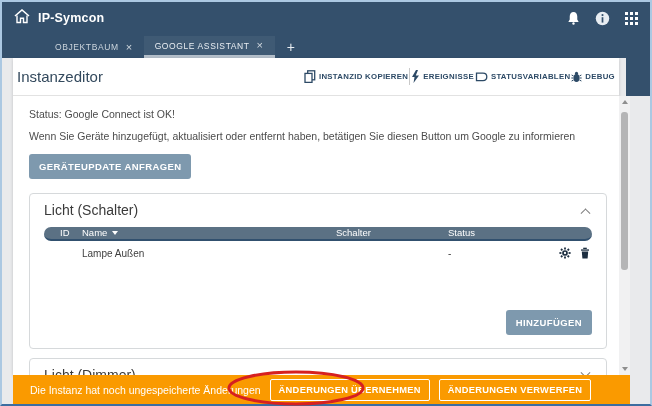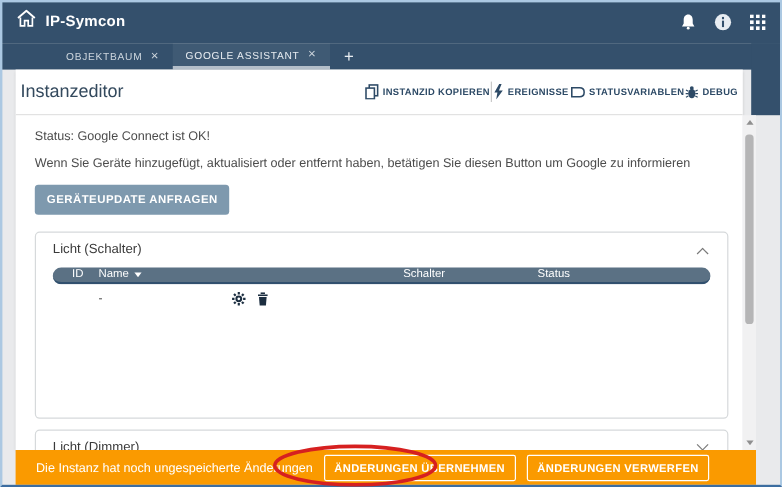--- a/index.html
+++ b/index.html
@@ -36,21 +36,21 @@
   .panel-body { position:absolute; top:38px; left:0; right:0; bottom:0; padding:12px 16px; overflow:hidden; }
   .txt { font-size:10.5px; color:#4c4c4c; }
   .txt + .txt { margin-top:10px; }
 
   .btn-solid { display:inline-block; background:#7e99ae; color:#fff; font-size:9.5px; font-weight:bold; letter-spacing:.4px; padding:7px 10px; border-radius:3px; border:none; cursor:pointer; font-family:"Liberation Sans", sans-serif; }
   .update-btn { margin-top:12px; }
 
   .section { border:1px solid #d6d9db; border-radius:4px; width:578px; background:#fff; }
   .section.switch { margin-top:14px; height:156px; position:relative; }
   .section.dimmer { margin-top:9px; height:40px; }
-  .sec-head { display:flex; align-items:center; justify-content:space-between; padding:8px 14px 6px; font-size:11px; color:#3a3a3a; cursor:pointer; }
+  .sec-head { display:flex; align-items:center; justify-content:space-between; padding:8px 14px 6px; font-size:14px; color:#3a3a3a; cursor:pointer; }
   .chev { width:7px; height:7px; border-right:1.5px solid #7a7a7a; border-bottom:1.5px solid #7a7a7a; margin-right:3px; }
   .chev.up { transform:rotate(-135deg) translate(-2px,-2px); }
   .chev.down { transform:rotate(45deg) translate(-2px,-2px); }
 
   .table { margin:3px 14px 0; }
   .thead { display:flex; align-items:flex-start; background:#5b7184; color:#fff; font-size:9.5px; height:14px; border-bottom:2px solid #31506e;border-radius:10px; }
   .trow { display:flex; align-items:center; height:24px; font-size:10px; color:#3e3e3e; }
   .c-id { width:38px; padding-left:16px; }
   .c-name { flex:1; display:flex; align-items:center; gap:5px; }
   .c-var { width:112px; }
@@ -186,20 +186,21 @@
             <span class="c-name">
                 <span>Name</span>
                 <span class="caret"></span>
               </span>
             <span class="c-var">Schalter</span>
             <span class="c-status">Status</span>
             <span class="c-actions"></span>
           </div>
           <div class="trow">
             <span class="c-id"></span>
+            <span class="c-name">Lampe Außen</span>
             <span class="c-status">-</span>
             <span class="c-actions">
               <span class="row-ic">
                 <svg width="12" height="12" viewBox="0 0 12 12">
                     <circle cx="6" cy="6" r="2" fill="none" stroke="#1c2e40" stroke-width="1.7"></circle>
                     <g stroke="#1c2e40" stroke-width="1.8">
                       <line x1="6" y1="0.4" x2="6" y2="2.4"></line>
                       <line x1="6" y1="9.6" x2="6" y2="11.6"></line>
                       <line x1="0.4" y1="6" x2="2.4" y2="6"></line>
                       <line x1="9.6" y1="6" x2="11.6" y2="6"></line>
@@ -213,20 +214,21 @@
               <span class="row-ic">
                 <svg width="10" height="12" viewBox="0 0 10 12">
                     <rect x="1" y="2.4" width="8" height="1.3" fill="#1c2e40"></rect>
                     <rect x="3.2" y="0.7" width="3.6" height="1.3" fill="#1c2e40"></rect>
                     <path d="M1.8 4.5 H8.2 L7.6 11.5 H2.4 Z" fill="#1c2e40"></path>
                   </svg>
               </span>
             </span>
           </div>
         </div>
+        <button class="btn-solid add-btn">HINZUFÜGEN</button>
       </div>
 
       
       <div class="section dimmer">
         <div class="sec-head">
           <span>Licht (Dimmer)</span>
           <span class="chev down"></span>
         </div>
       </div>
     </div>

